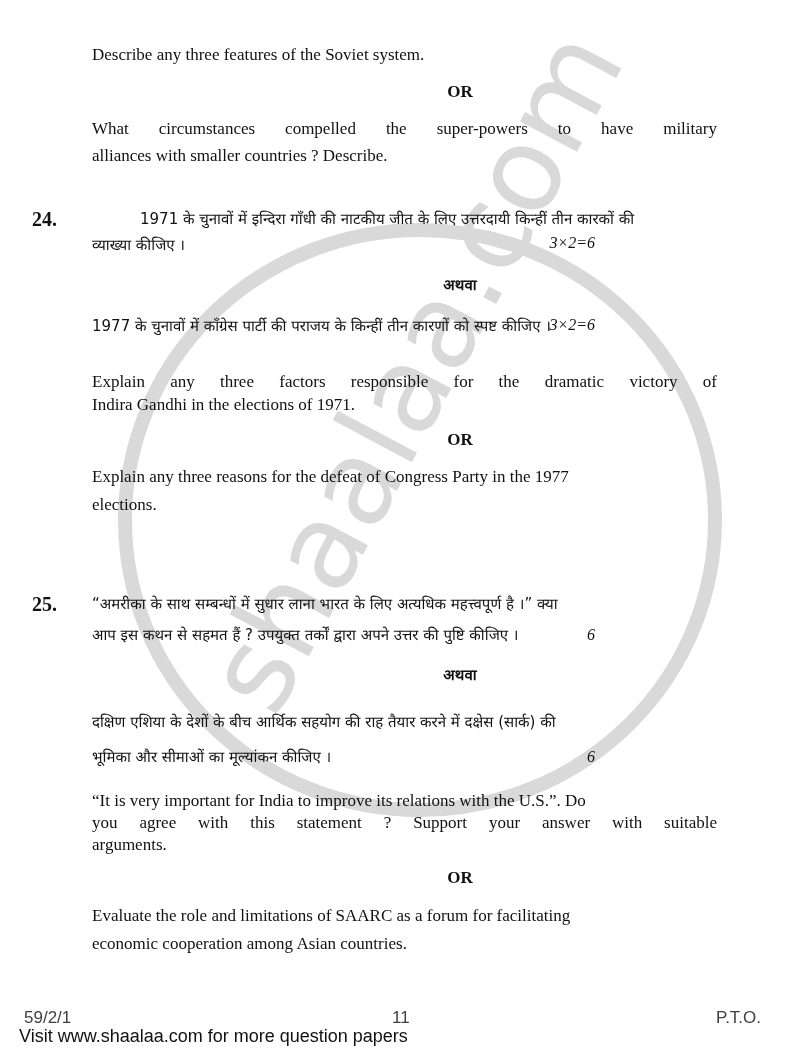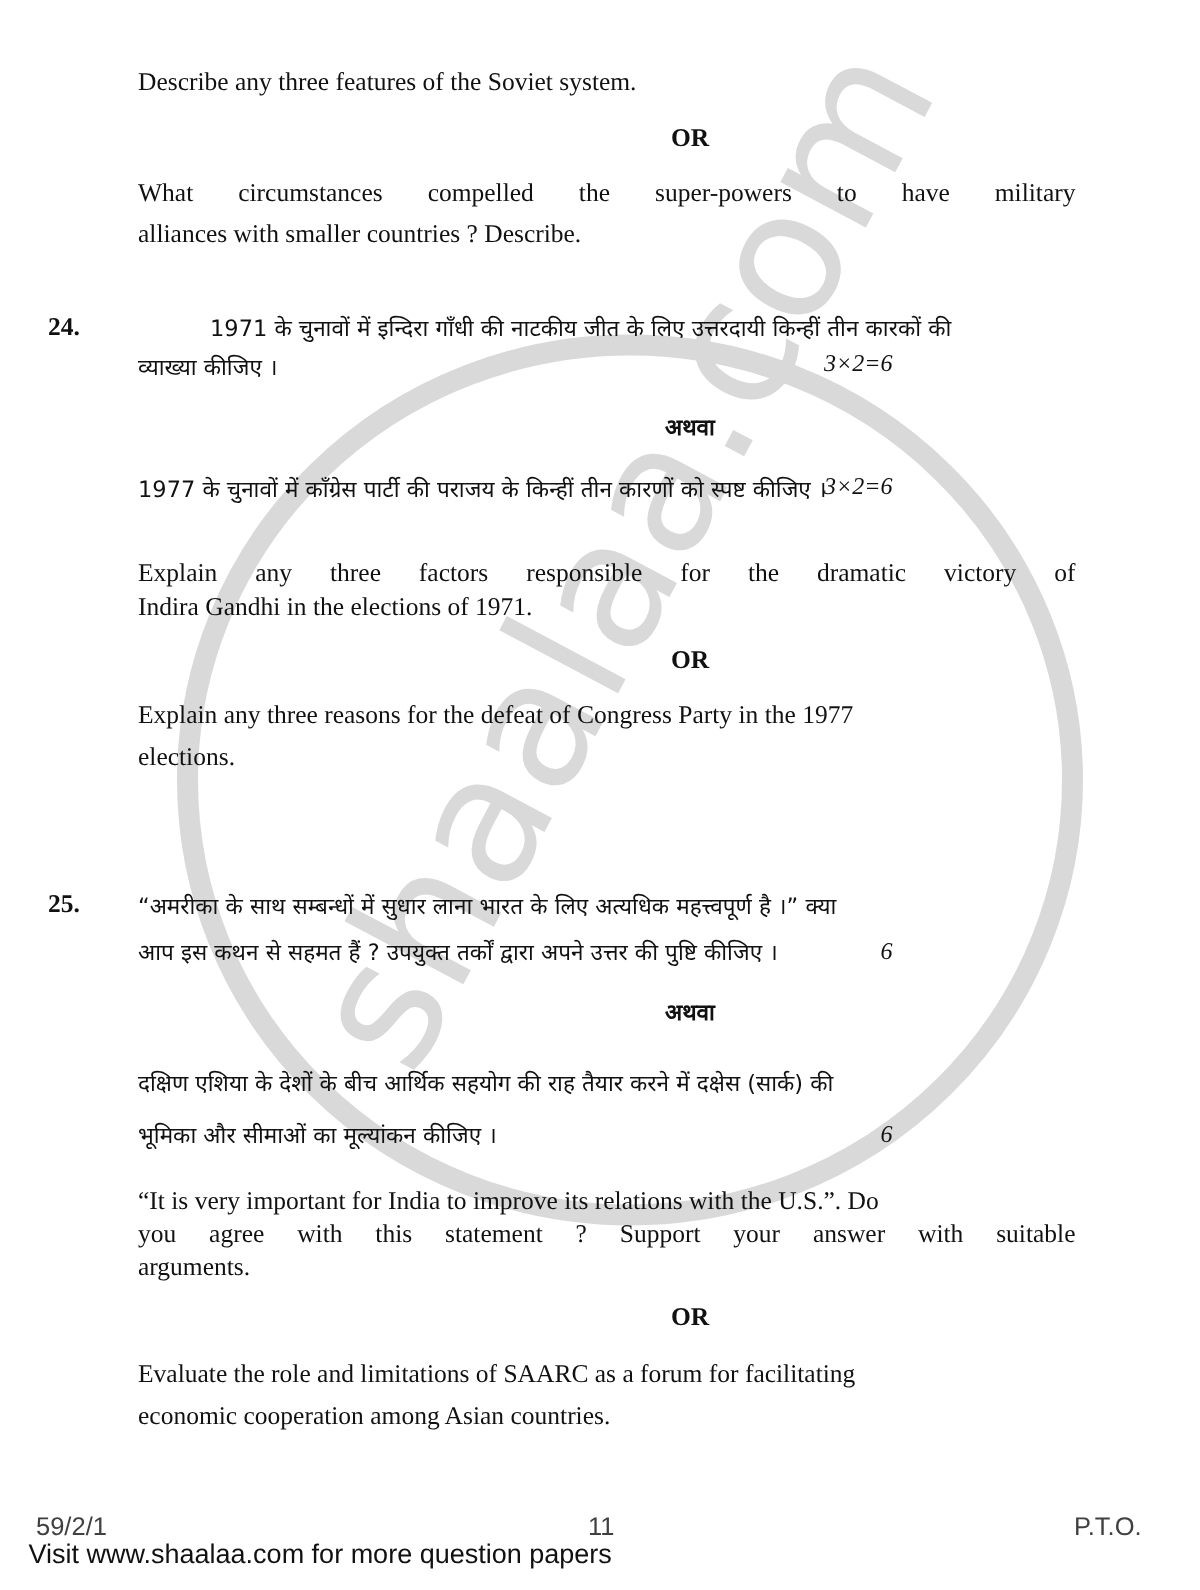--- a/index.html
+++ b/index.html
@@ -2,21 +2,21 @@
 <html><head>
   <meta charset="utf-8">
   <style>
     html, body { margin:0; padding:0; background:#ffffff; }
     body { width:800px; height:1060px; position:relative; overflow:hidden; color:#111; font-family:"DejaVu Serif", "Liberation Serif", serif; }
     .page { position:absolute; left:0; top:0; width:800px; height:1060px; }
     .watermark { position:absolute; left:0; top:0; width:800px; height:1060px; pointer-events:none; z-index:0; }
     .content { position:absolute; left:0; top:0; width:637px; height:1060px; z-index:1; }
     .line { position:absolute; font-family:"Liberation Serif", "DejaVu Serif", serif; font-size:17px; line-height:22px; white-space:nowrap; }
     .just { text-align:justify; text-align-last:justify; width:625px; white-space:normal; }
-    .qnum { position:absolute; left:32px; font-weight:bold; font-family:"Liberation Serif", serif; font-size:17px; }
+    .qnum { position:absolute; left:32px; font-weight:bold; font-family:"Liberation Serif", serif; font-size:20px; }
     .or { position:absolute; left:16px; width:800px; text-align:center; font-weight:bold; font-size:17px; font-family:"Liberation Serif", serif;margin-left:44px; }
     .hindi { font-family:"DejaVu Sans", sans-serif; font-size:15px; }
     .marks { position:absolute; right:42px; font-style:italic; font-family:"Liberation Serif", serif; font-size:16px; }
     .footer { position:absolute; font-family:"Liberation Sans", sans-serif; font-size:17px; color:#404040; }
     .visit { position:absolute; left:19px; top:1026px; font-family:"Liberation Sans", sans-serif; font-size:18px; color:#111; }
   </style>
 </head>
 <body>
 
 <div class="page">

